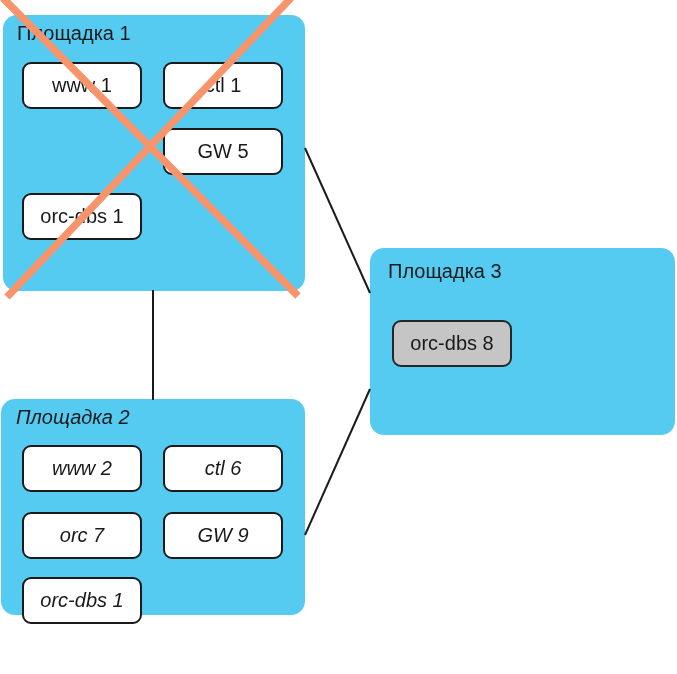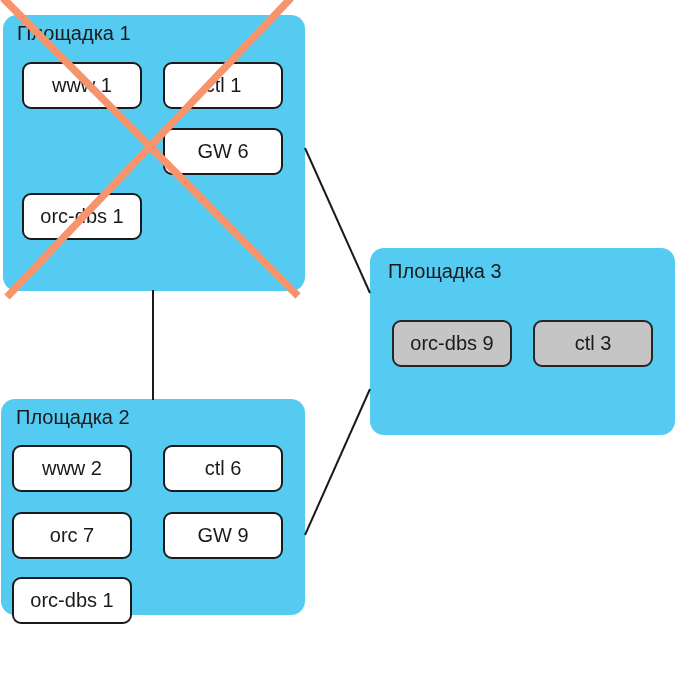--- a/index.html
+++ b/index.html
@@ -1,69 +1,68 @@
 <!DOCTYPE html>
 <html><head>
 <meta charset="utf-8">
 <style>
   html,body{margin:0;padding:0;background:#ffffff;}
   body{font-family:"Liberation Sans",sans-serif;color:#1a1a1a;}
   .canvas{position:relative;width:677px;height:674px;overflow:hidden;background:#ffffff;}
 
   .site{position:absolute;background:#56CBF2;border-radius:14px;}
   .site1{left:3px;top:15px;width:302px;height:276px;}
-  .site2{left:1px;top:399px;width:304px;height:216px;}
+  .site2{left:1px;top:399px;width:304px;height:216px;font-style:italic;}
   .site3{left:370px;top:248px;width:305px;height:187px;}
 
   .site-title{position:absolute;font-size:20px;line-height:20px;color:#1a1a1a;white-space:nowrap;}
   .site1 .site-title{left:14px;top:8px;}
   .site2 .site-title{left:15px;top:8px;}
   .site3 .site-title{left:18px;top:13px;}
 
   .node{position:absolute;width:120px;height:47px;box-sizing:border-box;
         background:#ffffff;border:2px solid #1a1a1a;border-radius:9px;
         display:flex;align-items:center;justify-content:center;
         font-size:20px;white-space:nowrap;}
   .node.gray{background:#C5C5C5;border-color:#262626;border-width:2.5px;}
 
   .site1 .c1{left:19px}.site1 .c2{left:160px}
   .site1 .r1{top:47px}.site1 .r2{top:113px}.site1 .r3{top:178px}
-  .site2 .c1{left:11px}.site2 .c2{left:162px}
+  .site2 .c1{left:21px}.site2 .c2{left:162px}
   .site2 .r1{top:46px}.site2 .r2{top:113px}.site2 .r3{top:178px}
   .site3 .c1{left:22px}.site3 .c2{left:163px}
   .site3 .r1{top:72px}
 
   svg.overlay{position:absolute;left:0;top:0;width:677px;height:674px;pointer-events:none;}
 </style>
 </head>
 <body>
 
 <div class="canvas">
 
   <section class="site site1">
     <div class="site-title">Площадка 1</div>
     <div class="node c1 r1">www 1</div>
     <div class="node c2 r1">ctl 1</div>
-    <div class="node c2 r2">GW 6</div>
+    <div class="node c2 r2">GW 5</div>
     <div class="node c1 r3">orc-dbs 1</div>
   </section>
 
   <section class="site site2">
     <div class="site-title">Площадка 2</div>
     <div class="node c1 r1">www 2</div>
     <div class="node c2 r1">ctl 6</div>
     <div class="node c1 r2">orc 7</div>
     <div class="node c2 r2">GW 9</div>
     <div class="node c1 r3">orc-dbs 1</div>
   </section>
 
   <section class="site site3">
     <div class="site-title">Площадка 3</div>
-    <div class="node gray c1 r1">orc-dbs 9</div>
-    <div class="node gray c2 r1">ctl 3</div>
+    <div class="node gray c1 r1">orc-dbs 8</div>
   </section>
 
   <svg class="overlay" viewBox="0 0 677 674" xmlns="http://www.w3.org/2000/svg">
     <line x1="153" y1="290" x2="153" y2="400" stroke="#1A1A1A" stroke-width="2"></line>
     <line x1="305" y1="148" x2="370" y2="293" stroke="#1A1A1A" stroke-width="2"></line>
     <line x1="305" y1="535" x2="370" y2="389" stroke="#1A1A1A" stroke-width="2"></line>
     <g>
       <line x1="3" y1="-2" x2="298" y2="296" stroke="#F7946B" stroke-width="7.5"></line>
       <line x1="291" y1="-2" x2="7" y2="297" stroke="#F7946B" stroke-width="7.5"></line>
     </g>

